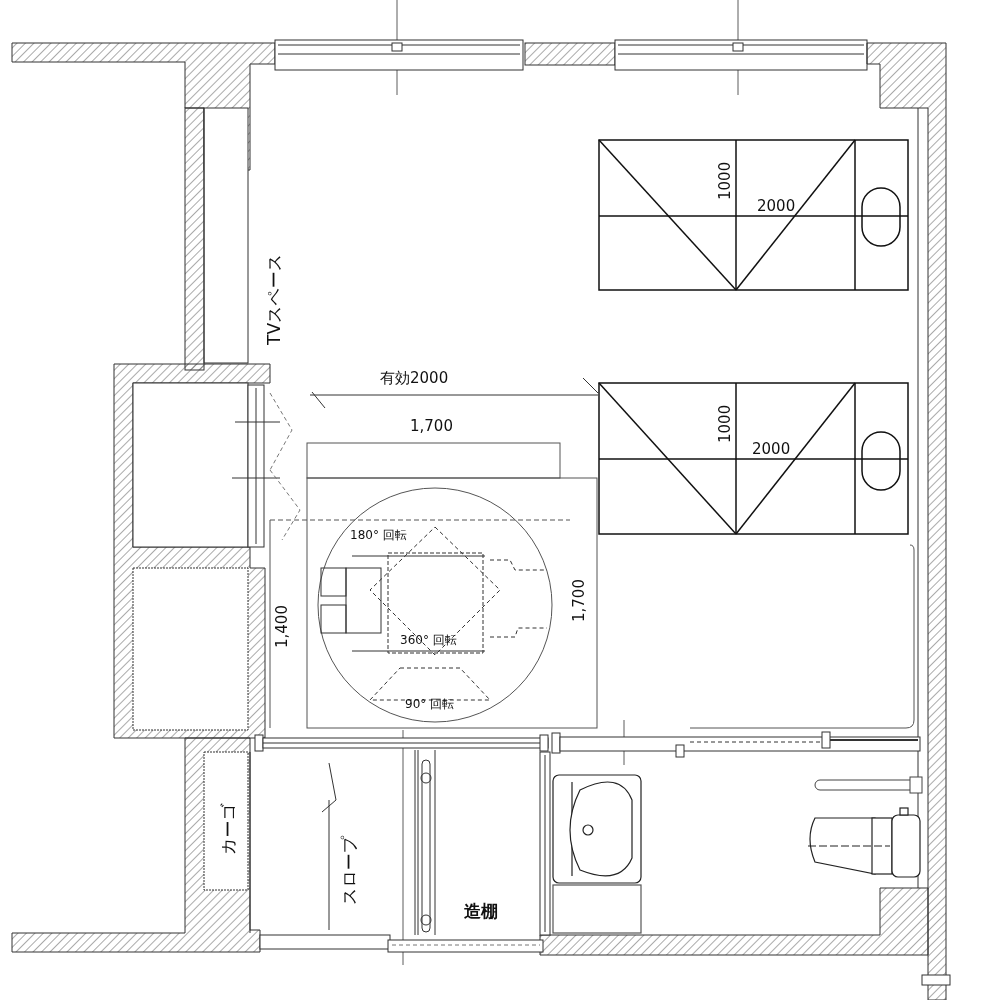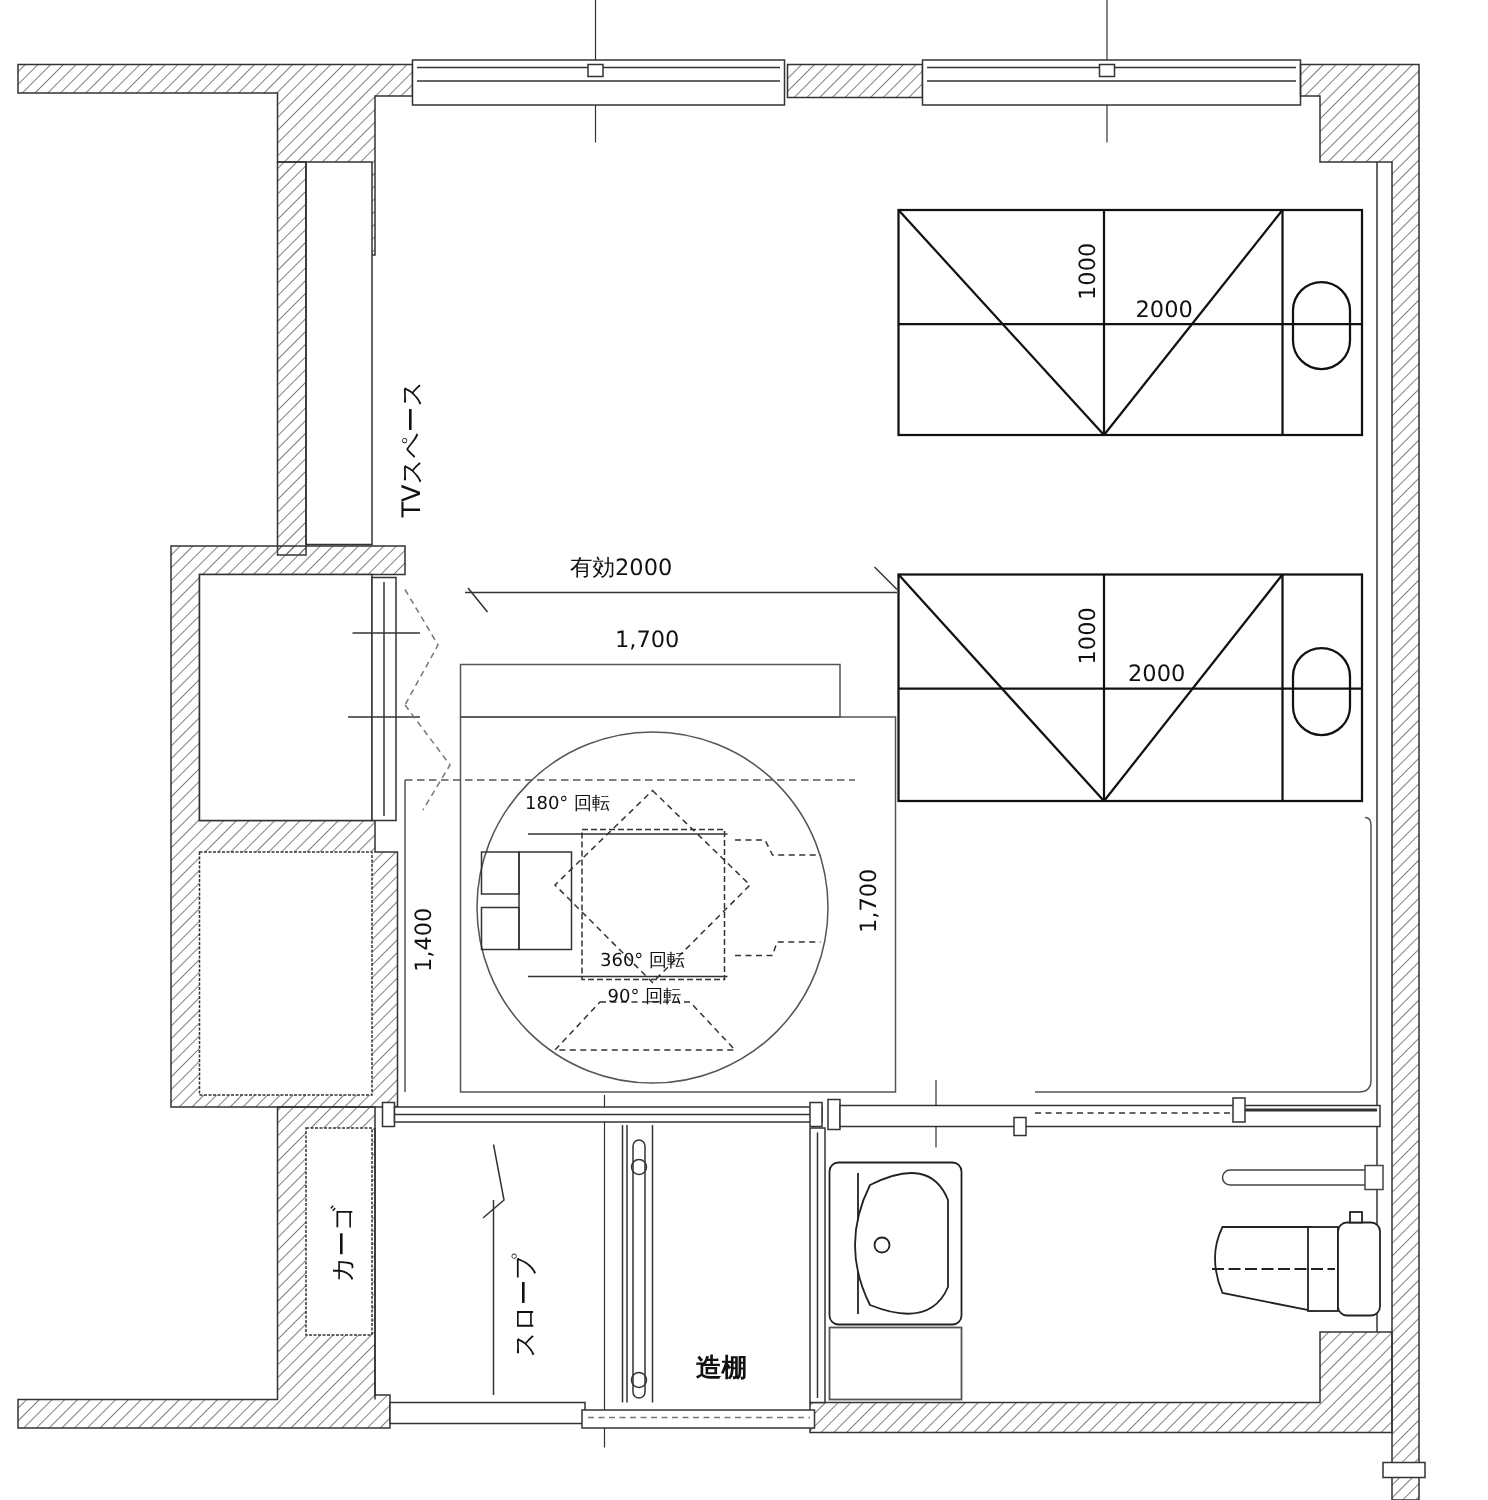--- a/index.html
+++ b/index.html
@@ -189,21 +189,21 @@
   </g>
 </svg>
 
 <div class="lbl room vert" style="left:263px; top:345px;">TVスペース</div>
 <div class="lbl dim" style="left:380px; top:369px;">有効2000</div>
 <div class="lbl dim" style="left:410px; top:417px;">1,700</div>
 <div class="lbl dim vert" style="left:570px; top:622px;">1,700</div>
 <div class="lbl dim vert" style="left:273px; top:648px;">1,400</div>
 <div class="lbl small" style="left:350px; top:527px;">180° 回転</div>
 <div class="lbl small" style="left:400px; top:596px;margin-top:36px;">360° 回転</div>
-<div class="lbl small" style="left:405px; top:656px;">90° 回転</div>
+<div class="lbl small" style="left:405px; top:696px;">90° 回転</div>
 
 <div class="lbl dim vert" style="left:716px; top:200px;">1000</div>
 <div class="lbl dim" style="left:757px; top:197px;">2000</div>
 <div class="lbl dim vert" style="left:716px; top:443px;">1000</div>
 <div class="lbl dim" style="left:752px; top:440px;">2000</div>
 
 <div class="lbl room vert" style="left:217px; top:855px;">カーゴ</div>
 <div class="lbl room vert" style="left:338px; top:905px;">スロープ</div>
 <div class="lbl room" style="left:464px; top:900px;font-weight:bold;">造棚</div>
 

